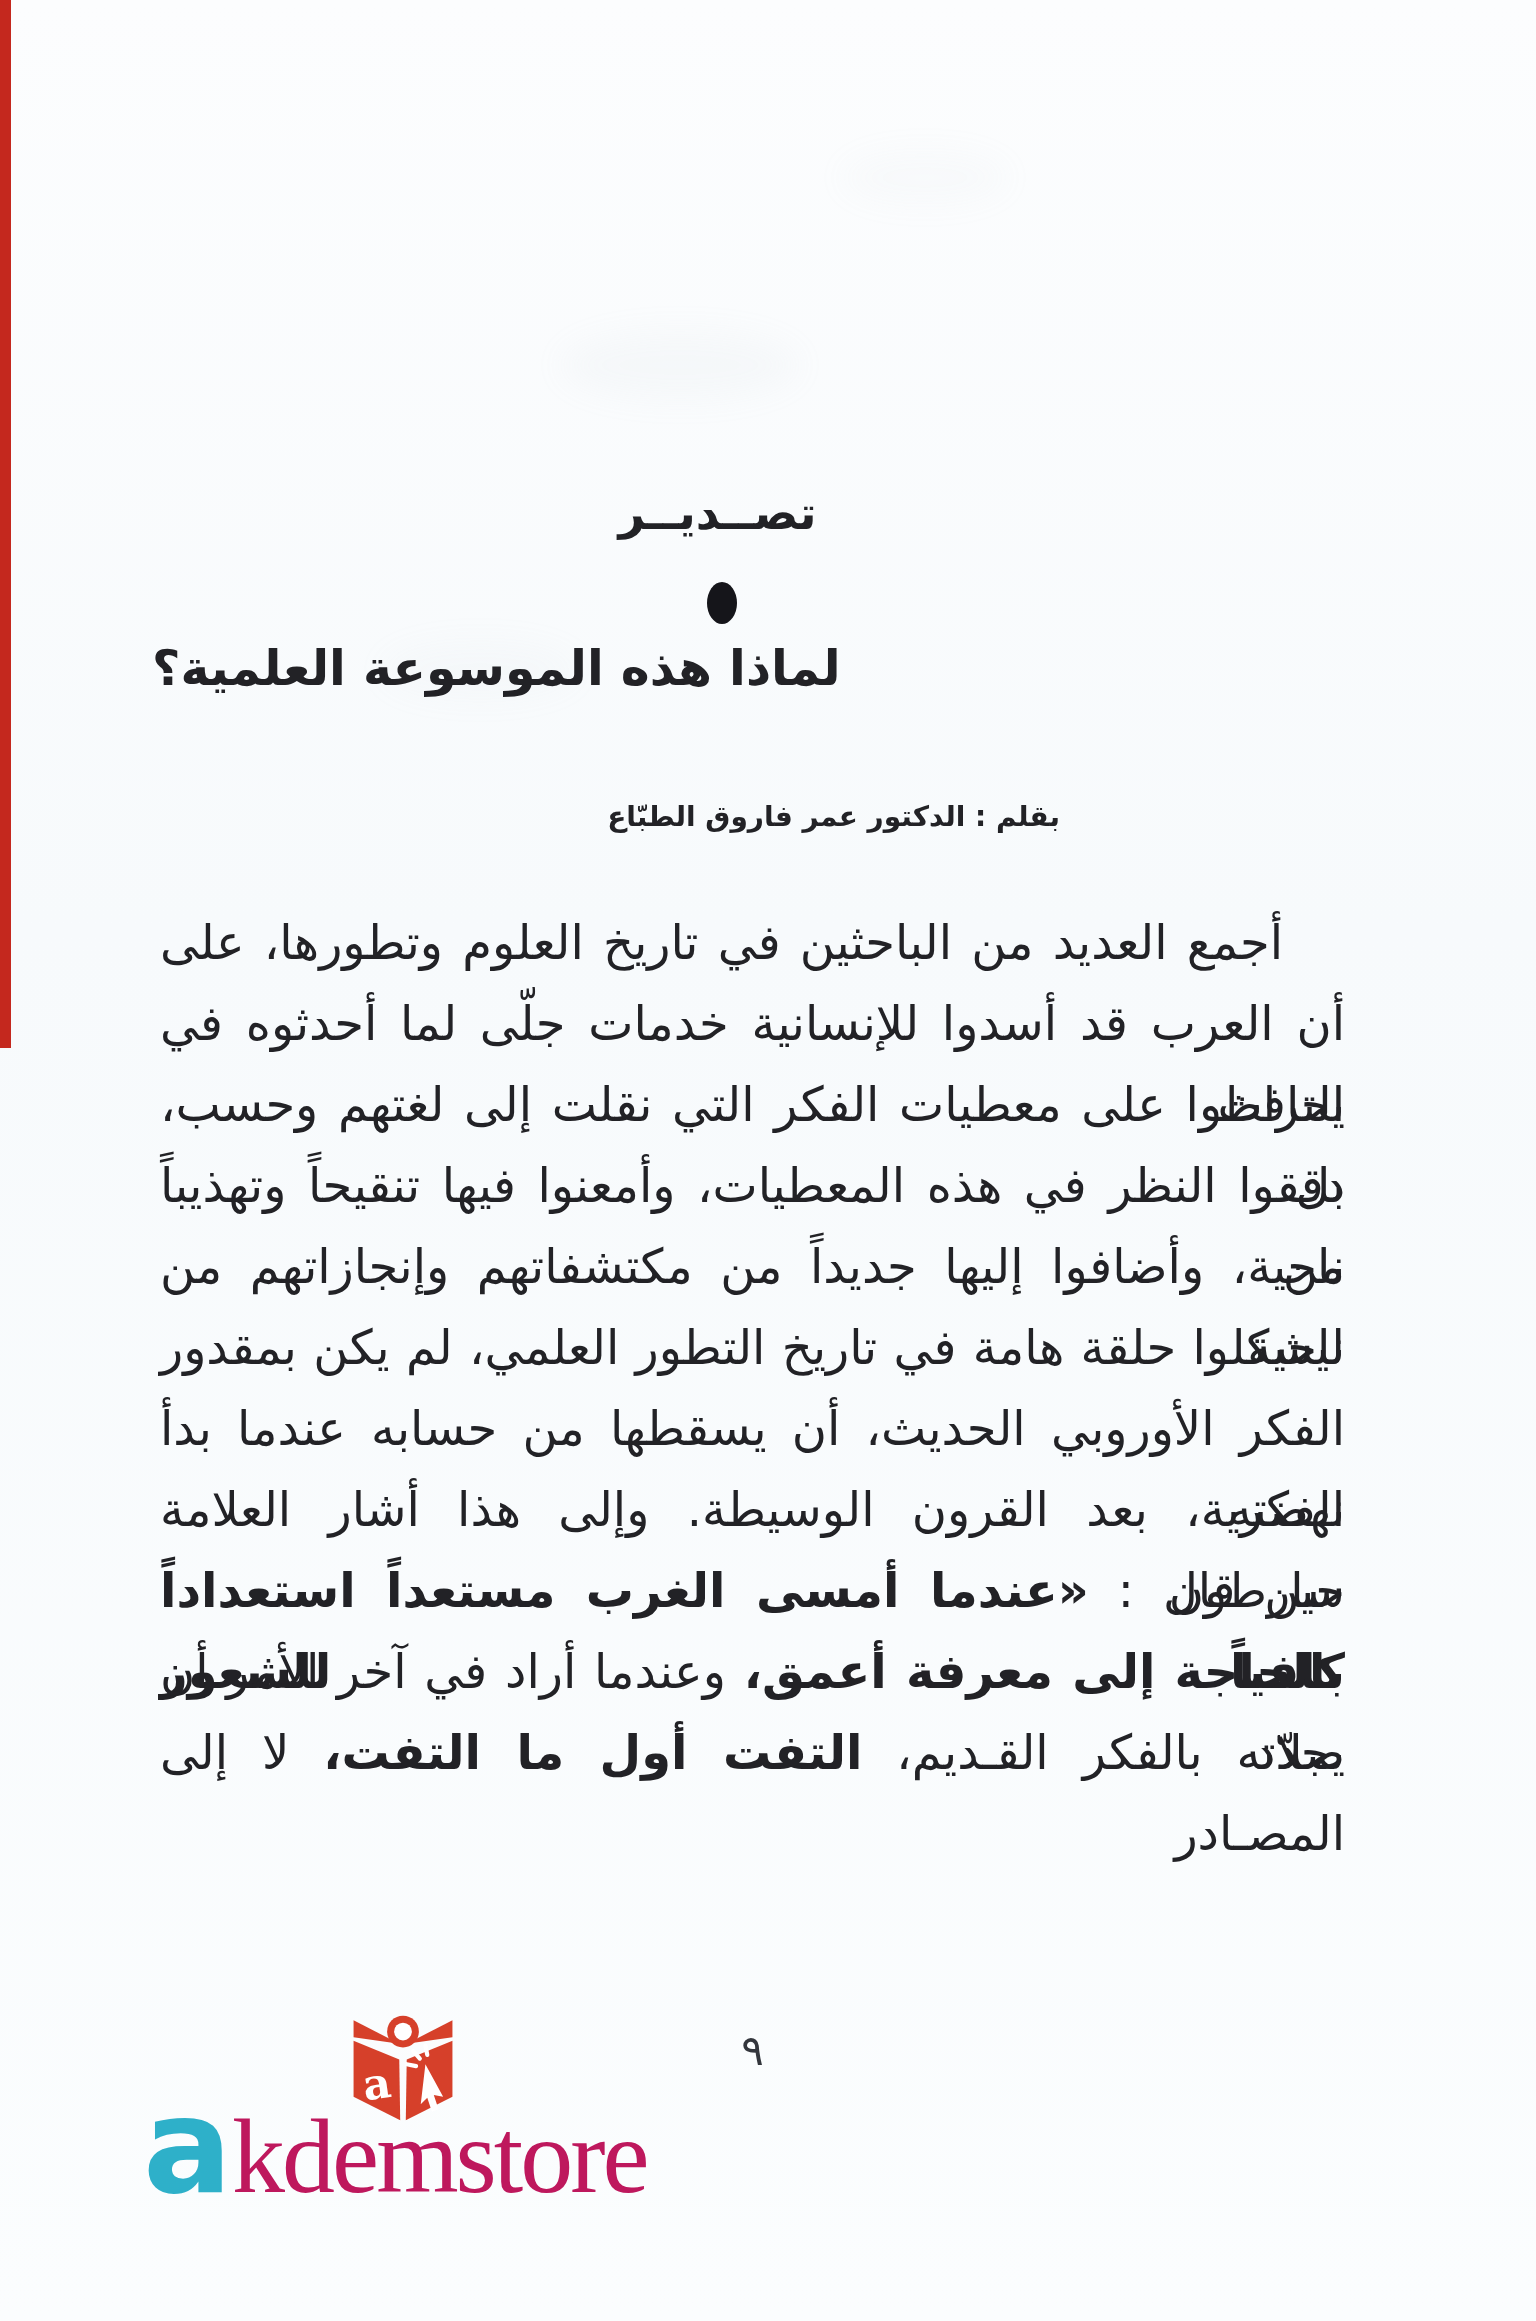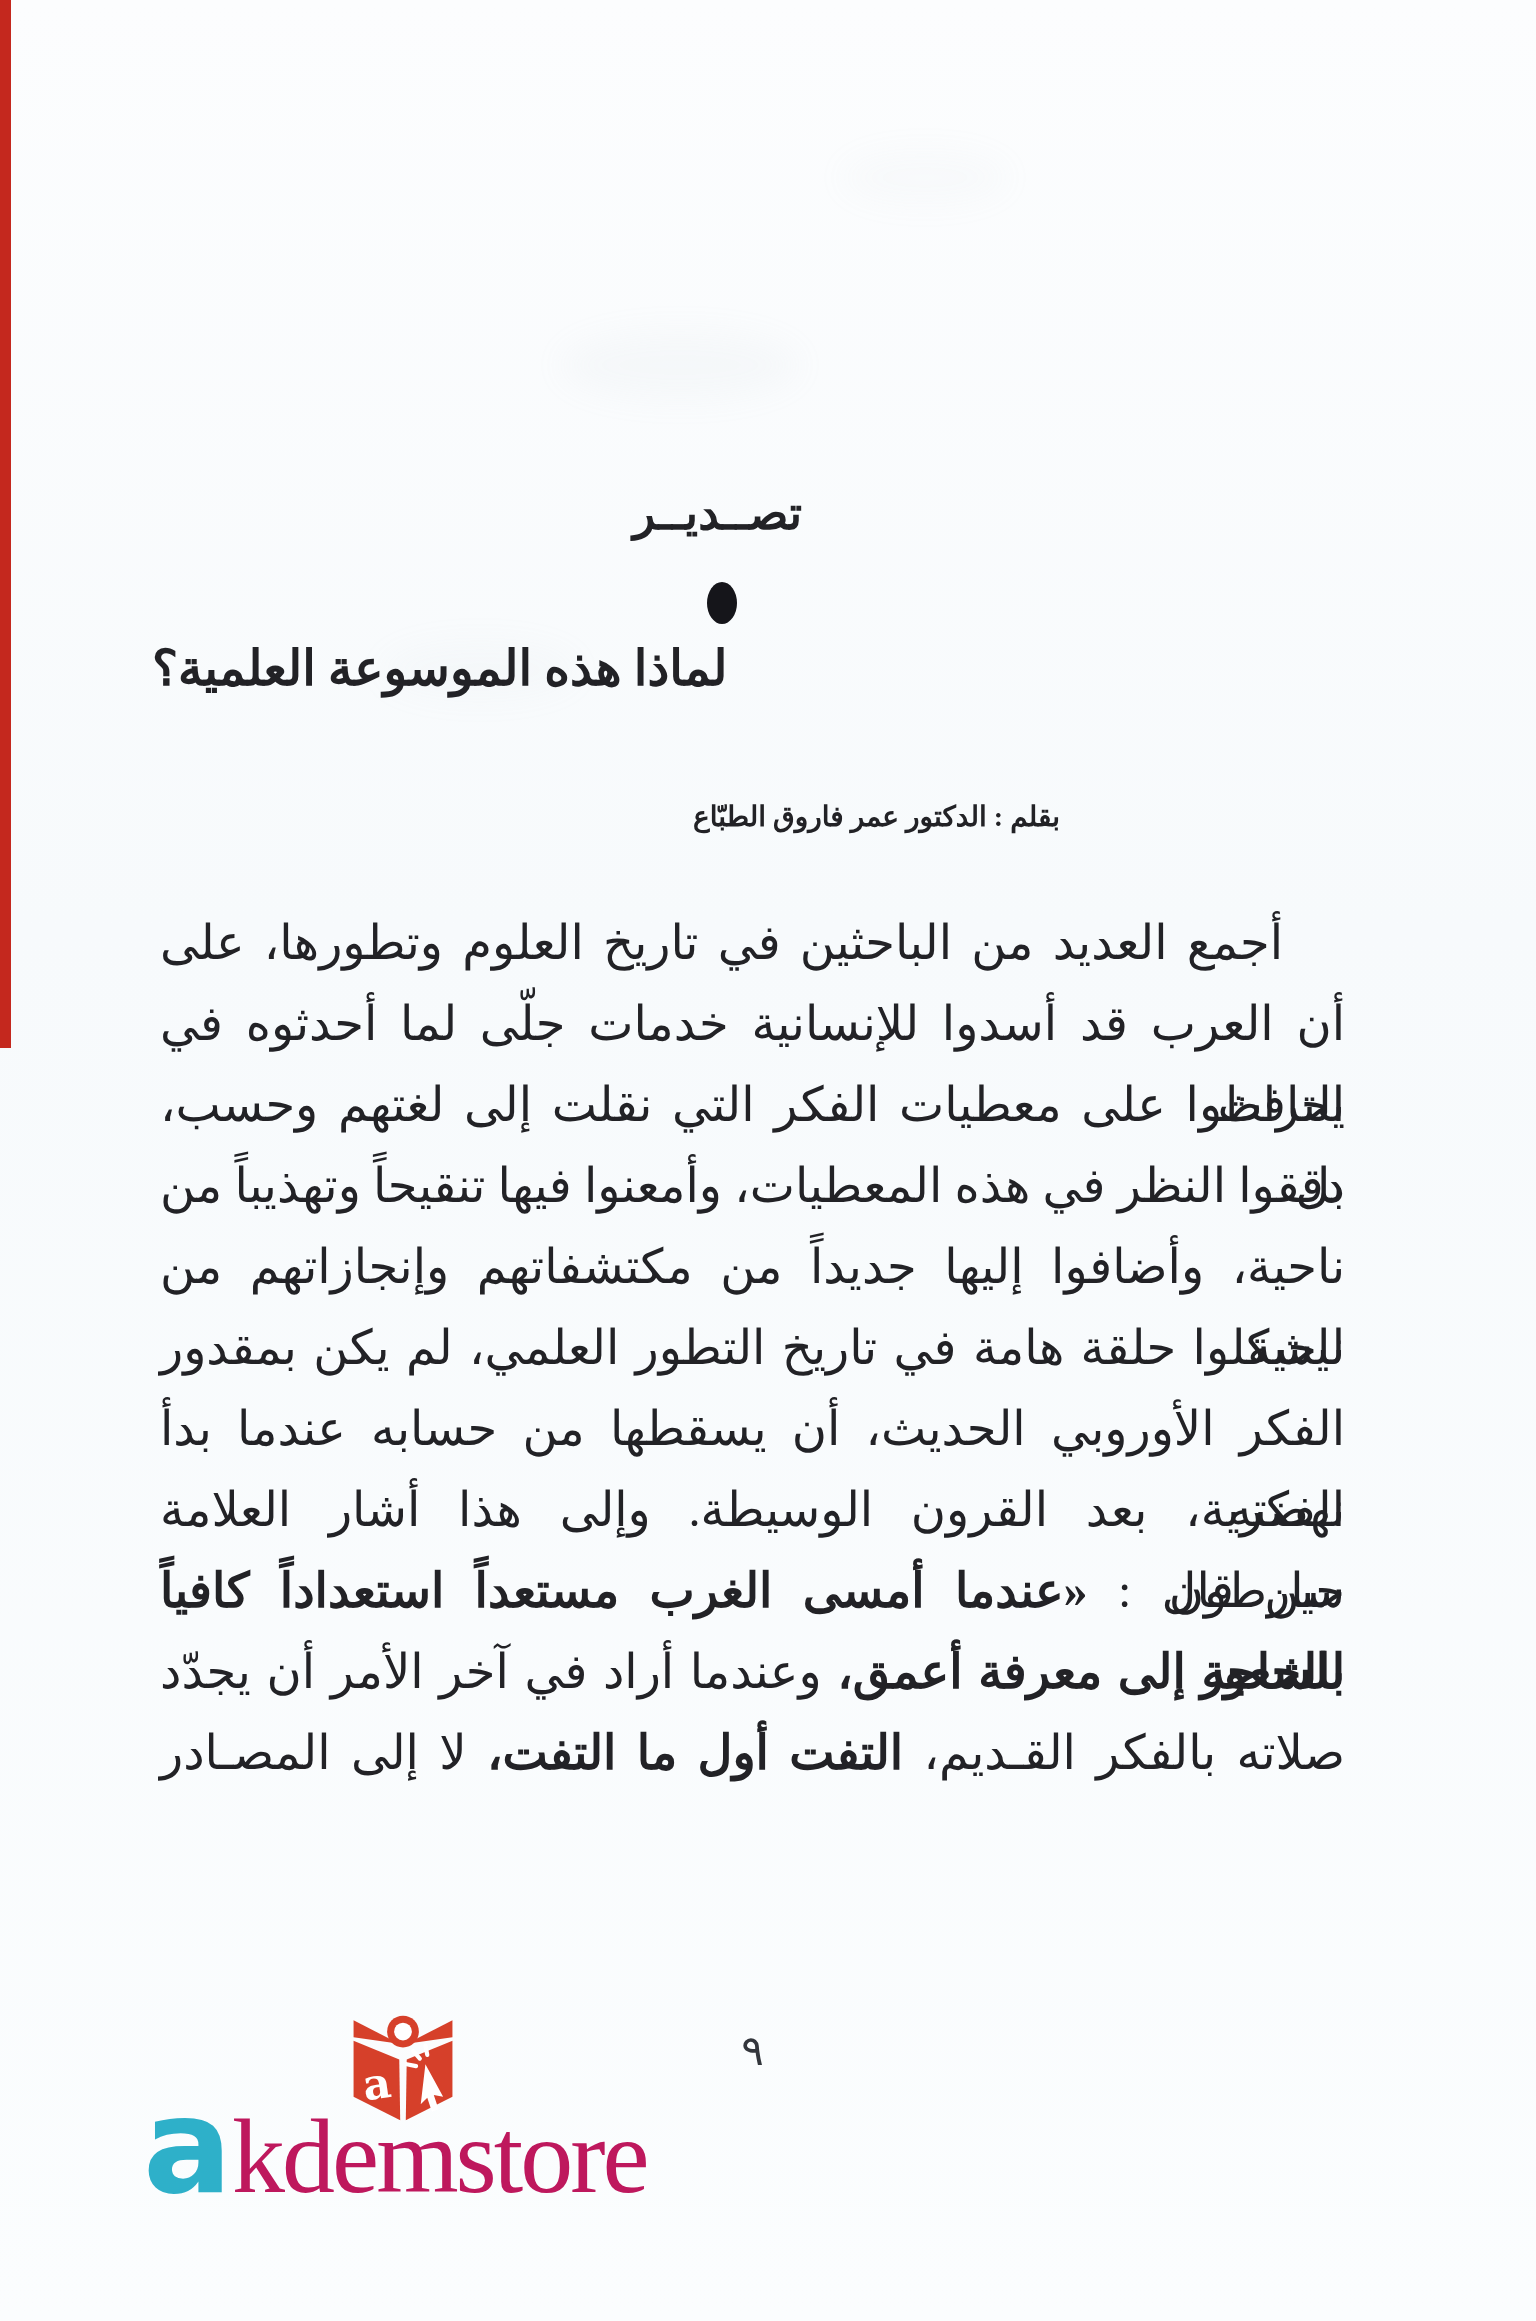--- a/index.html
+++ b/index.html
@@ -18,21 +18,20 @@
   .smudge.s3{left:380px;top:640px;width:200px;height:60px;opacity:.05;}
 
   .red-stripe{
     position:absolute;left:0;top:0;width:11px;height:1048px;
     background:#c4281e;
   }
 
   .content{
     position:absolute;left:160px;top:0;width:1185px;height:2100px;
     color:#222226;
-    font-family:Liberation Serif, serif;
   }
 
   .section-title{
     position:absolute;left:0;right:0;top:486px;
     text-align:center;font-size:46px;font-weight:bold;
     transform:translateX(-35px);
     letter-spacing:1px;
   }
   .ornament{
     position:absolute;left:547px;top:582px;      

